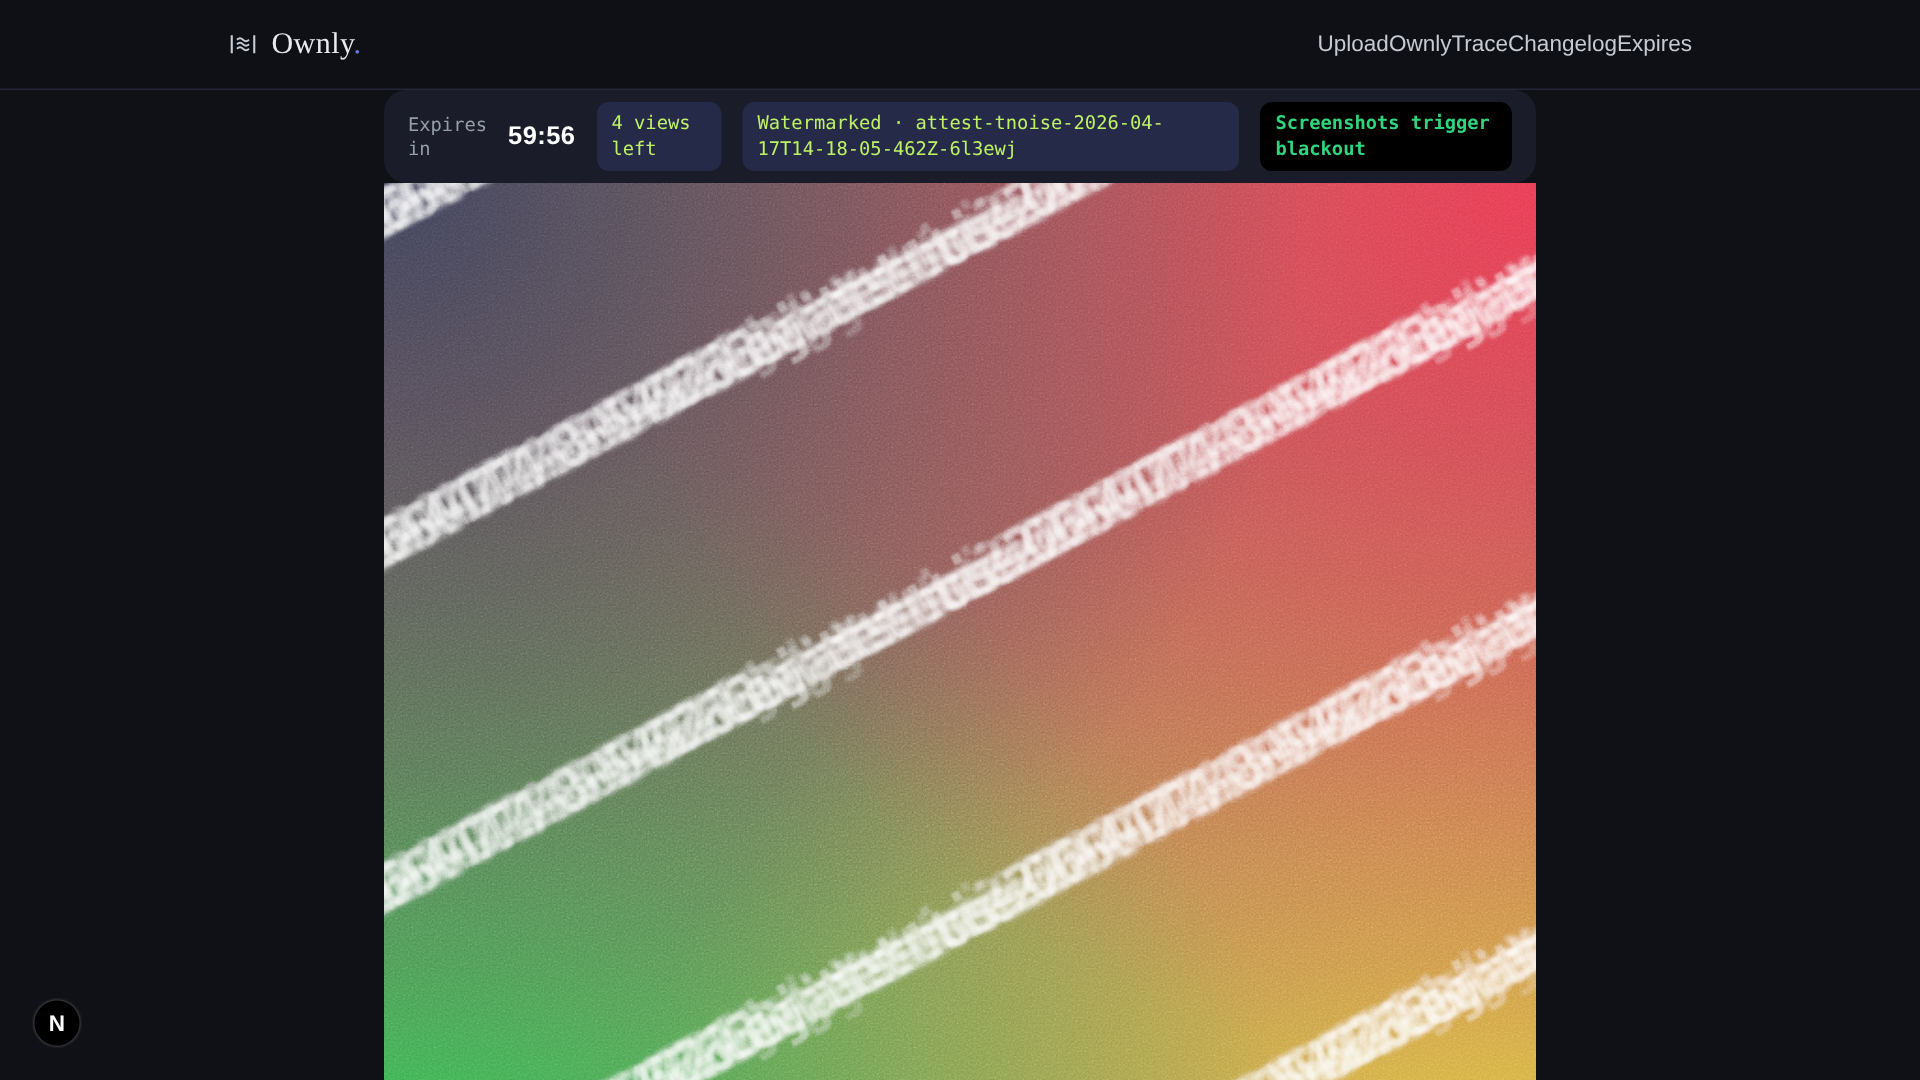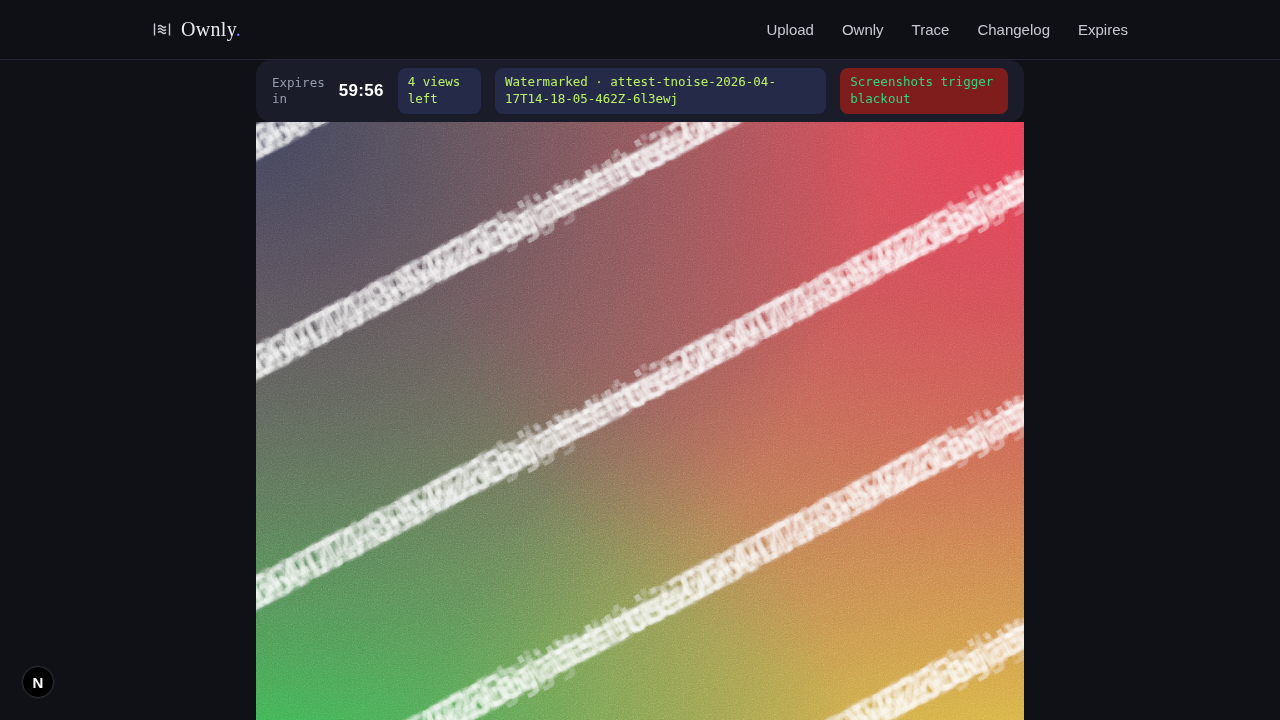--- a/index.html
+++ b/index.html
@@ -21,21 +21,21 @@
     margin:0 auto;
     display:flex; align-items:center; justify-content:space-between;
   }
   .brand { display:flex; align-items:center; gap:9px; cursor:pointer; }
   .brand-icon { display:flex; align-items:center; color:#c9cdd6; }
   .brand-text {
     font-family:Liberation Serif, serif;
     font-size:20px; letter-spacing:.3px; color:#e9eaef;
   }
   .brand-dot { color:#6b78e8; }
-  .nav { display:flex; align-items:center; gap:28px; }
+  .nav { display:flex; align-items:center; }
   .nav a {
     color:#c6cad3; text-decoration:none; font-size:15px; cursor:pointer;
   }
 
   
   .main { width:768px; margin:0 auto; }
 
   .toolbar {
     min-height:56px;
     background:#1a1d29;
@@ -53,21 +53,21 @@
   }
   .badge {
     font-size:12.5px; line-height:1.35;
     padding:6px 10px; border-radius:8px;
   }
   .badge-indigo { background:#252a48; color:#bef264; }
   .badge-views { max-width:84px; }
   .badge-wm { max-width:340px; word-break:break-word; }
   .badge-green {
     margin-left:auto;
-    background:#7f1d1d; color:#30d67e; max-width:172px;
+    background:#000000; color:#30d67e; max-width:172px;font-weight:bold;
   }
 
   
   .artwork {
     position:relative;
     width:768px; height:742px;
     overflow:hidden;
     background:
       radial-gradient(130% 130% at 0% 0%,   #3d4057 0%, rgba(61,64,87,0) 62%),
       radial-gradient(130% 130% at 100% 0%, #e93a50 0%, rgba(233,58,80,0) 62%),

